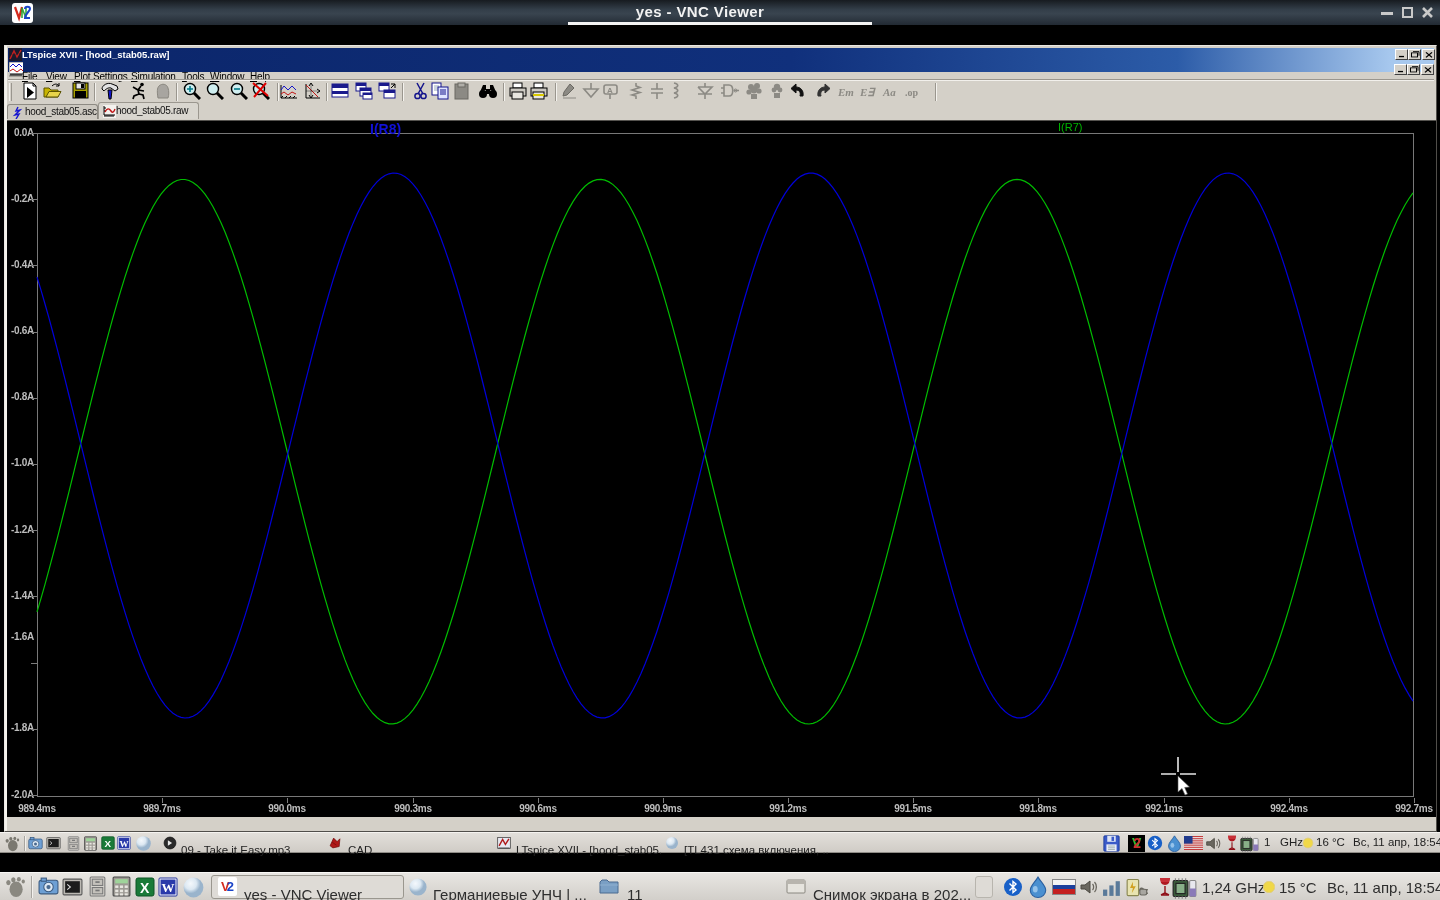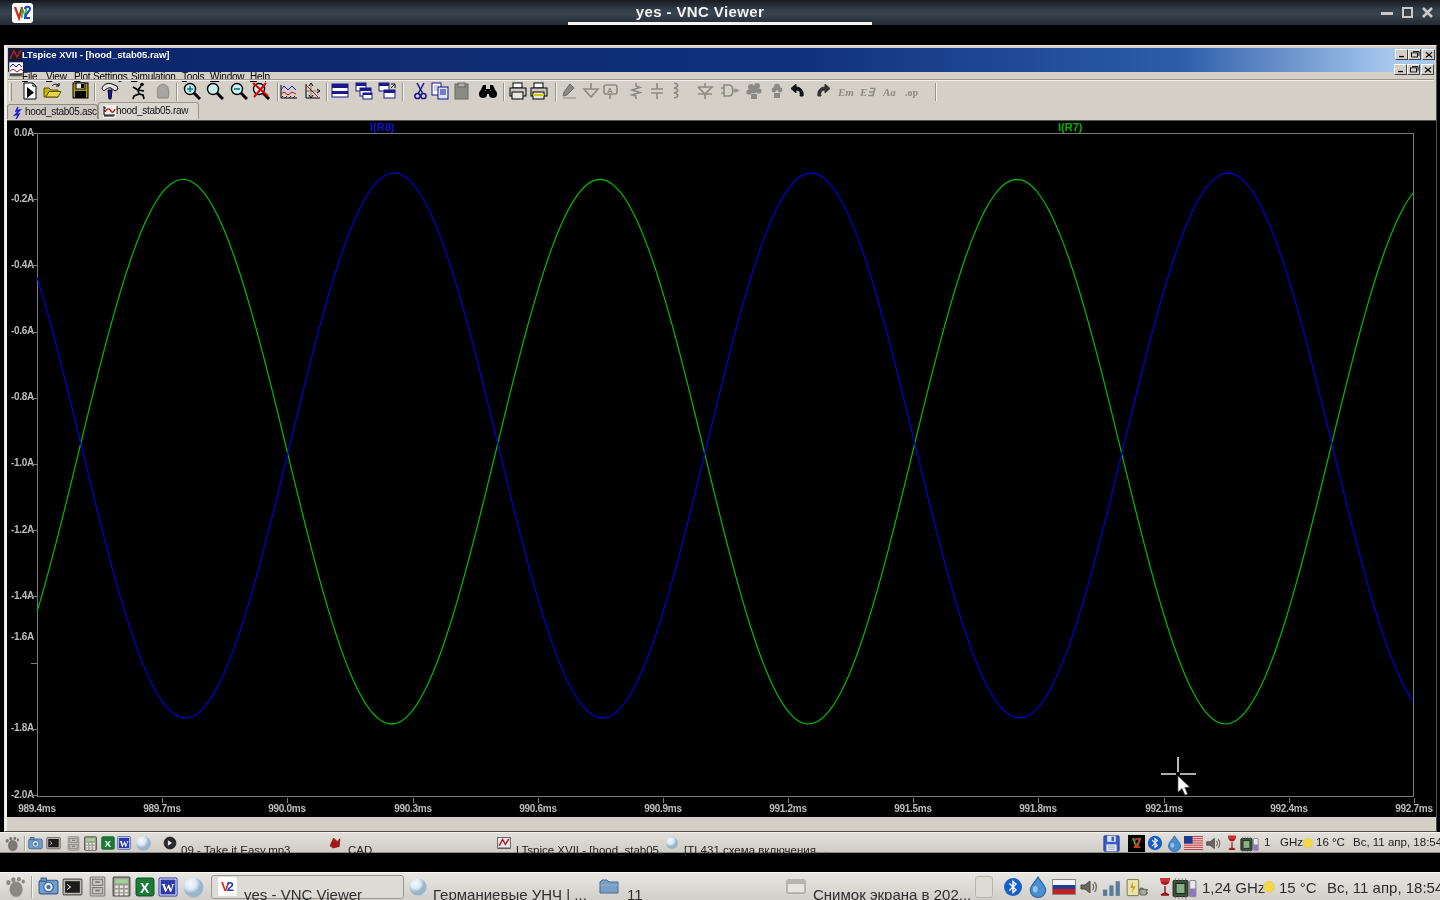--- a/index.html
+++ b/index.html
@@ -383,22 +383,22 @@
 <div class="xtick" style="left:406px"></div>
 <div class="xtick" style="left:531px"></div>
 <div class="xtick" style="left:656px"></div>
 <div class="xtick" style="left:781px"></div>
 <div class="xtick" style="left:906px"></div>
 <div class="xtick" style="left:1031px"></div>
 <div class="xtick" style="left:1157px"></div>
 <div class="xtick" style="left:1282px"></div>
 <div class="xtick" style="left:1407px"></div>
 
-      <div class="abs" style="left:363px;top:0px;color:#1111d8;font-size:11px;font-weight:bold;">I(R8)</div>
-      <div class="abs" style="left:1051px;top:0px;color:#00b400;font-size:11px;font-weight:bold;">I(R7)</div>
+      <div class="abs" style="left:363px;top:0px;color:#1111d8;font-size:14px;font-weight:bold;">I(R8)</div>
+      <div class="abs" style="left:1051px;top:0px;color:#00b400;font-size:11px;font-weight:normal;">I(R7)</div>
       <svg class="abs" style="left:0;top:0" width="1429" height="697" viewBox="7 120 1429 697">
         <path d="M37,610.9 L41,597.4 L45,583.3 L49,568.7 L53,553.7 L57,538.3 L61,522.7 L65,506.7 L69,490.6 L73,474.3 L77,457.9 L81,441.5 L85,425.1 L89,408.8 L93,392.7 L97,376.8 L101,361.1 L105,345.8 L109,330.8 L113,316.3 L117,302.3 L121,288.8 L125,275.9 L129,263.7 L133,252.1 L137,241.2 L141,231.1 L145,221.8 L149,213.4 L153,205.7 L157,199.0 L161,193.2 L165,188.4 L169,184.4 L173,181.5 L177,179.5 L181,178.5 L185,178.5 L189,179.5 L193,181.5 L197,184.4 L201,188.4 L205,193.2 L209,199.0 L213,205.7 L217,213.4 L221,221.8 L225,231.1 L229,241.2 L233,252.1 L237,263.7 L241,275.9 L245,288.8 L249,302.3 L253,316.3 L257,330.8 L261,345.8 L265,361.1 L269,376.8 L273,392.7 L277,408.8 L281,425.1 L285,441.5 L289,457.9 L293,474.3 L297,490.6 L301,506.7 L305,522.7 L309,538.3 L313,553.7 L317,568.7 L321,583.3 L325,597.4 L329,610.9 L333,623.9 L337,636.2 L341,647.9 L345,658.9 L349,669.1 L353,678.5 L357,687.0 L361,694.7 L365,701.6 L369,707.5 L373,712.5 L377,716.5 L381,719.6 L385,721.7 L389,722.8 L393,722.9 L397,722.1 L401,720.2 L405,717.4 L409,713.6 L413,708.8 L417,703.1 L421,696.5 L425,689.0 L429,680.7 L433,671.5 L437,661.5 L441,650.7 L445,639.2 L449,627.0 L453,614.2 L457,600.8 L461,586.9 L465,572.4 L469,557.5 L473,542.2 L477,526.6 L481,510.7 L485,494.6 L489,478.3 L493,462.0 L497,445.6 L501,429.2 L505,412.9 L509,396.7 L513,380.7 L517,365.0 L521,349.6 L525,334.5 L529,319.9 L533,305.8 L537,292.1 L541,279.1 L545,266.7 L549,254.9 L553,243.9 L557,233.6 L561,224.1 L565,215.4 L569,207.6 L573,200.6 L577,194.6 L581,189.5 L585,185.3 L589,182.1 L593,179.9 L597,178.7 L601,178.4 L605,179.2 L609,180.9 L613,183.6 L617,187.3 L621,191.9 L625,197.5 L629,204.0 L633,211.4 L637,219.6 L641,228.7 L645,238.6 L649,249.3 L653,260.7 L657,272.8 L661,285.5 L665,298.9 L669,312.8 L673,327.2 L677,342.0 L681,357.2 L685,372.8 L689,388.7 L693,404.8 L697,421.0 L701,437.4 L705,453.8 L709,470.2 L713,486.5 L717,502.7 L721,518.7 L725,534.5 L729,549.9 L733,565.0 L737,579.7 L741,593.9 L745,607.6 L749,620.7 L753,633.2 L757,645.0 L761,656.2 L765,666.6 L769,676.2 L773,685.0 L777,692.9 L781,700.0 L785,706.1 L789,711.3 L793,715.6 L797,718.9 L801,721.3 L805,722.6 L809,723.0 L813,722.4 L817,720.8 L821,718.2 L825,714.6 L829,710.1 L833,704.7 L837,698.3 L841,691.0 L845,682.8 L849,673.9 L853,664.0 L857,653.5 L861,642.2 L865,630.1 L869,617.5 L873,604.2 L877,590.4 L881,576.1 L885,561.3 L889,546.1 L893,530.5 L897,514.7 L901,498.7 L905,482.4 L909,466.1 L913,449.7 L917,433.3 L921,416.9 L925,400.7 L929,384.7 L933,368.9 L937,353.4 L941,338.3 L945,323.5 L949,309.3 L953,295.5 L957,282.3 L961,269.7 L965,257.8 L969,246.6 L973,236.1 L977,226.4 L981,217.5 L985,209.4 L989,202.3 L993,196.0 L997,190.7 L1001,186.3 L1005,182.8 L1009,180.4 L1013,178.9 L1017,178.4 L1021,178.9 L1025,180.4 L1029,182.8 L1033,186.3 L1037,190.7 L1041,196.0 L1045,202.3 L1049,209.4 L1053,217.5 L1057,226.4 L1061,236.1 L1065,246.6 L1069,257.8 L1073,269.7 L1077,282.3 L1081,295.5 L1085,309.3 L1089,323.5 L1093,338.3 L1097,353.4 L1101,368.9 L1105,384.7 L1109,400.7 L1113,416.9 L1117,433.3 L1121,449.7 L1125,466.1 L1129,482.4 L1133,498.7 L1137,514.7 L1141,530.5 L1145,546.1 L1149,561.3 L1153,576.1 L1157,590.4 L1161,604.2 L1165,617.5 L1169,630.1 L1173,642.2 L1177,653.5 L1181,664.0 L1185,673.9 L1189,682.8 L1193,691.0 L1197,698.3 L1201,704.7 L1205,710.1 L1209,714.6 L1213,718.2 L1217,720.8 L1221,722.4 L1225,723.0 L1229,722.6 L1233,721.3 L1237,718.9 L1241,715.6 L1245,711.3 L1249,706.1 L1253,700.0 L1257,692.9 L1261,685.0 L1265,676.2 L1269,666.6 L1273,656.2 L1277,645.0 L1281,633.2 L1285,620.7 L1289,607.6 L1293,593.9 L1297,579.7 L1301,565.0 L1305,549.9 L1309,534.5 L1313,518.7 L1317,502.7 L1321,486.5 L1325,470.2 L1329,453.8 L1333,437.4 L1337,421.0 L1341,404.8 L1345,388.7 L1349,372.8 L1353,357.2 L1357,342.0 L1361,327.2 L1365,312.8 L1369,298.9 L1373,285.5 L1377,272.8 L1381,260.7 L1385,249.3 L1389,238.6 L1393,228.7 L1397,219.6 L1401,211.4 L1405,204.0 L1409,197.5 L1413,191.9" fill="none" stroke="#00bd00" stroke-width="1.2"></path>
         <path d="M37,276.0 L41,289.2 L45,303.0 L49,317.2 L53,332.0 L57,347.1 L61,362.6 L65,378.4 L69,394.5 L73,410.7 L77,427.1 L81,443.5 L85,459.9 L89,476.2 L93,492.5 L97,508.6 L101,524.4 L105,539.9 L109,555.1 L113,569.9 L117,584.3 L121,598.1 L125,611.4 L129,624.1 L133,636.1 L137,647.4 L141,658.0 L145,667.8 L149,676.8 L153,685.0 L157,692.3 L161,698.6 L165,704.1 L169,708.6 L173,712.2 L177,714.8 L181,716.4 L185,717.0 L189,716.6 L193,715.3 L197,712.9 L201,709.6 L205,705.3 L209,700.1 L213,693.9 L217,686.9 L221,678.9 L225,670.1 L229,660.5 L233,650.1 L237,639.0 L241,627.1 L245,614.6 L249,601.5 L253,587.8 L257,573.6 L261,558.9 L265,543.8 L269,528.3 L273,512.5 L277,496.5 L281,480.3 L285,464.0 L289,447.6 L293,431.2 L297,414.8 L301,398.5 L305,382.4 L309,366.6 L313,351.0 L317,335.7 L321,320.9 L325,306.5 L329,292.6 L333,279.2 L337,266.5 L341,254.4 L345,243.0 L349,232.3 L353,222.4 L357,213.3 L361,205.0 L365,197.6 L369,191.1 L373,185.5 L377,180.9 L381,177.2 L385,174.5 L389,172.8 L393,172.0 L397,172.3 L401,173.5 L405,175.7 L409,178.9 L413,183.1 L417,188.2 L421,194.2 L425,201.2 L429,209.0 L433,217.7 L437,227.2 L441,237.5 L445,248.6 L449,260.3 L453,272.8 L457,285.8 L461,299.5 L465,313.6 L469,328.3 L473,343.3 L477,358.7 L481,374.5 L485,390.5 L489,406.6 L493,423.0 L497,439.4 L501,455.8 L505,472.2 L509,488.4 L513,504.6 L517,520.5 L521,536.1 L525,551.4 L529,566.3 L533,580.8 L537,594.7 L541,608.1 L545,621.0 L549,633.2 L553,644.7 L557,655.4 L561,665.4 L565,674.6 L569,683.0 L573,690.5 L577,697.1 L581,702.8 L585,707.6 L589,711.4 L593,714.2 L597,716.1 L601,716.9 L605,716.8 L609,715.7 L613,713.6 L617,710.5 L621,706.5 L625,701.5 L629,695.6 L633,688.7 L637,681.0 L641,672.4 L645,663.0 L649,652.8 L653,641.8 L657,630.2 L661,617.8 L665,604.8 L669,591.3 L673,577.2 L677,562.6 L681,547.6 L685,532.2 L689,516.5 L693,500.6 L697,484.4 L701,468.1 L705,451.7 L709,435.3 L713,418.9 L717,402.6 L721,386.4 L725,370.5 L729,354.8 L733,339.5 L737,324.6 L741,310.0 L745,296.0 L749,282.5 L753,269.6 L757,257.3 L761,245.7 L765,234.9 L769,224.8 L773,215.5 L777,207.0 L781,199.4 L785,192.6 L789,186.8 L793,182.0 L797,178.0 L801,175.1 L805,173.1 L809,172.1 L813,172.1 L817,173.1 L821,175.1 L825,178.0 L829,182.0 L833,186.8 L837,192.6 L841,199.4 L845,207.0 L849,215.5 L853,224.8 L857,234.9 L861,245.7 L865,257.3 L869,269.6 L873,282.5 L877,296.0 L881,310.0 L885,324.6 L889,339.5 L893,354.8 L897,370.5 L901,386.4 L905,402.6 L909,418.9 L913,435.3 L917,451.7 L921,468.1 L925,484.4 L929,500.6 L933,516.5 L937,532.2 L941,547.6 L945,562.6 L949,577.2 L953,591.3 L957,604.8 L961,617.8 L965,630.2 L969,641.8 L973,652.8 L977,663.0 L981,672.4 L985,681.0 L989,688.7 L993,695.6 L997,701.5 L1001,706.5 L1005,710.5 L1009,713.6 L1013,715.7 L1017,716.8 L1021,716.9 L1025,716.1 L1029,714.2 L1033,711.4 L1037,707.6 L1041,702.8 L1045,697.1 L1049,690.5 L1053,683.0 L1057,674.6 L1061,665.4 L1065,655.4 L1069,644.7 L1073,633.2 L1077,621.0 L1081,608.1 L1085,594.7 L1089,580.8 L1093,566.3 L1097,551.4 L1101,536.1 L1105,520.5 L1109,504.6 L1113,488.4 L1117,472.2 L1121,455.8 L1125,439.4 L1129,423.0 L1133,406.6 L1137,390.5 L1141,374.5 L1145,358.7 L1149,343.3 L1153,328.3 L1157,313.6 L1161,299.5 L1165,285.8 L1169,272.8 L1173,260.3 L1177,248.6 L1181,237.5 L1185,227.2 L1189,217.7 L1193,209.0 L1197,201.2 L1201,194.2 L1205,188.2 L1209,183.1 L1213,178.9 L1217,175.7 L1221,173.5 L1225,172.3 L1229,172.0 L1233,172.8 L1237,174.5 L1241,177.2 L1245,180.9 L1249,185.5 L1253,191.1 L1257,197.6 L1261,205.0 L1265,213.3 L1269,222.4 L1273,232.3 L1277,243.0 L1281,254.4 L1285,266.5 L1289,279.2 L1293,292.6 L1297,306.5 L1301,320.9 L1305,335.7 L1309,351.0 L1313,366.6 L1317,382.4 L1321,398.5 L1325,414.8 L1329,431.2 L1333,447.6 L1337,464.0 L1341,480.3 L1345,496.5 L1349,512.5 L1353,528.3 L1357,543.8 L1361,558.9 L1365,573.6 L1369,587.8 L1373,601.5 L1377,614.6 L1381,627.1 L1385,639.0 L1389,650.1 L1393,660.5 L1397,670.1 L1401,678.9 L1405,686.9 L1409,693.9 L1413,700.1" fill="none" stroke="#0000da" stroke-width="1.2"></path>
       </svg>
 
       <svg class="abs" style="left:1153px;top:633px" width="40" height="45">
         <path d="M1 20 L16 20 M20 20 L36 20 M18 3 L18 18" stroke="#e8e8e8" stroke-width="1.6" fill="none"></path>
         <path d="M18 22 L18 38 L22 34.5 L25 41 L27.5 40 L24.7 33.5 L29.5 33 Z" fill="#fff" stroke="#555" stroke-width="0.6"></path>
       </svg>
     </div>

